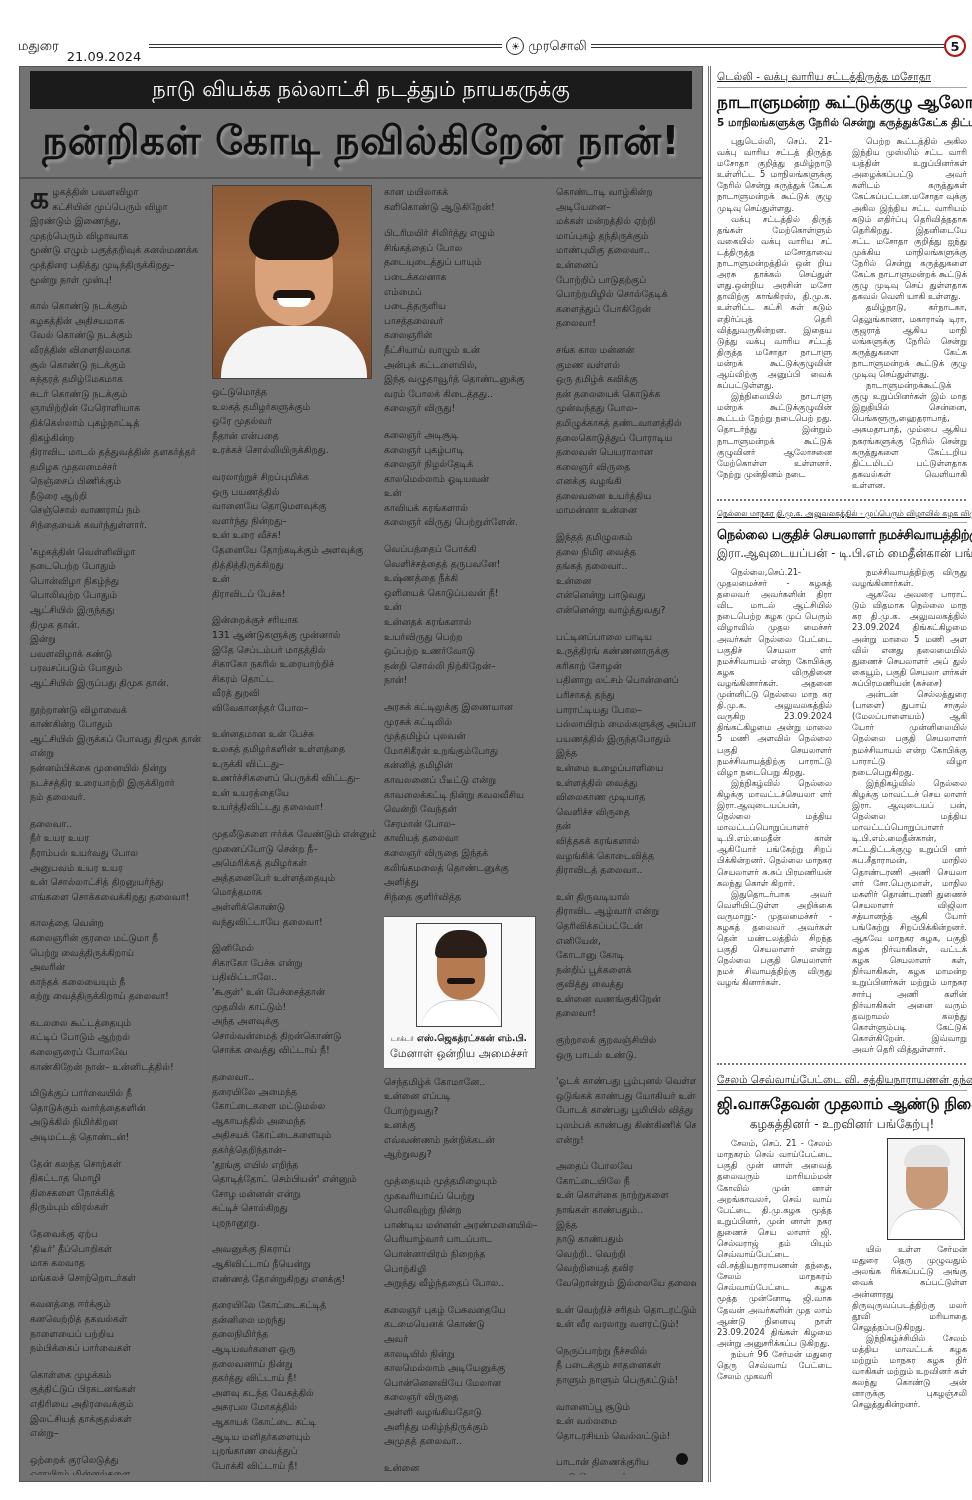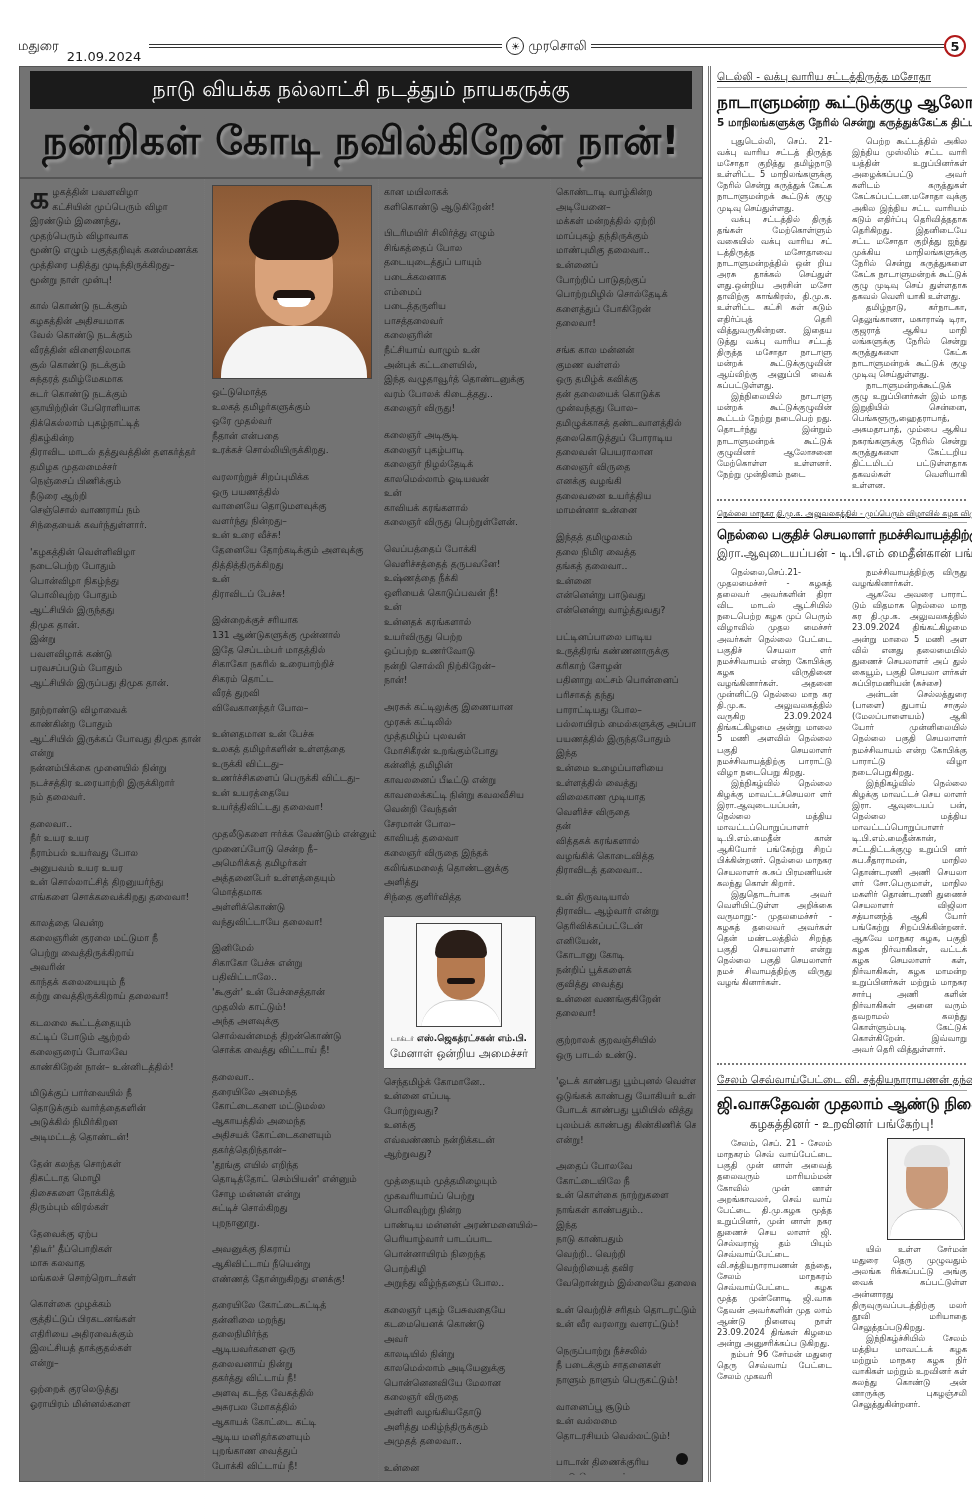--- a/index.html
+++ b/index.html
@@ -171,20 +171,26 @@
         <p>தேன் கலந்த சொற்கள்</p>
         <p>திகட்டாத மொழி</p>
         <p>திசைகளை நோக்கித்</p>
         <p>திரும்பும் விரல்கள்</p>
       </div>
       <div class="stanza">
         <p>தேவைக்கு ஏற்ப</p>
         <p>'திடீர்' தீப்பொறிகள்</p>
         <p>மாசு கலவாத</p>
         <p>மங்கலச் சொற்றொடர்கள்</p>
+      </div>
+      <div class="stanza">
+        <p>கவனத்தை ஈர்க்கும்</p>
+        <p>கனவெற்றித் தகவல்கள்</p>
+        <p>நாளையைப் பற்றிய</p>
+        <p>நம்பிக்கைப் பார்வைகள்</p>
       </div>
       <div class="stanza">
         <p>கொள்கை முழக்கம்</p>
         <p>குத்திட்டுப் பிரகடனங்கள்</p>
         <p>எதிரியை அதிரவைக்கும்</p>
         <p>இலட்சியத் தாக்குதல்கள்</p>
         <p>என்று–</p>
       </div>
       <div class="stanza">
         <p>ஒற்றைக் குரலெடுத்து</p>

